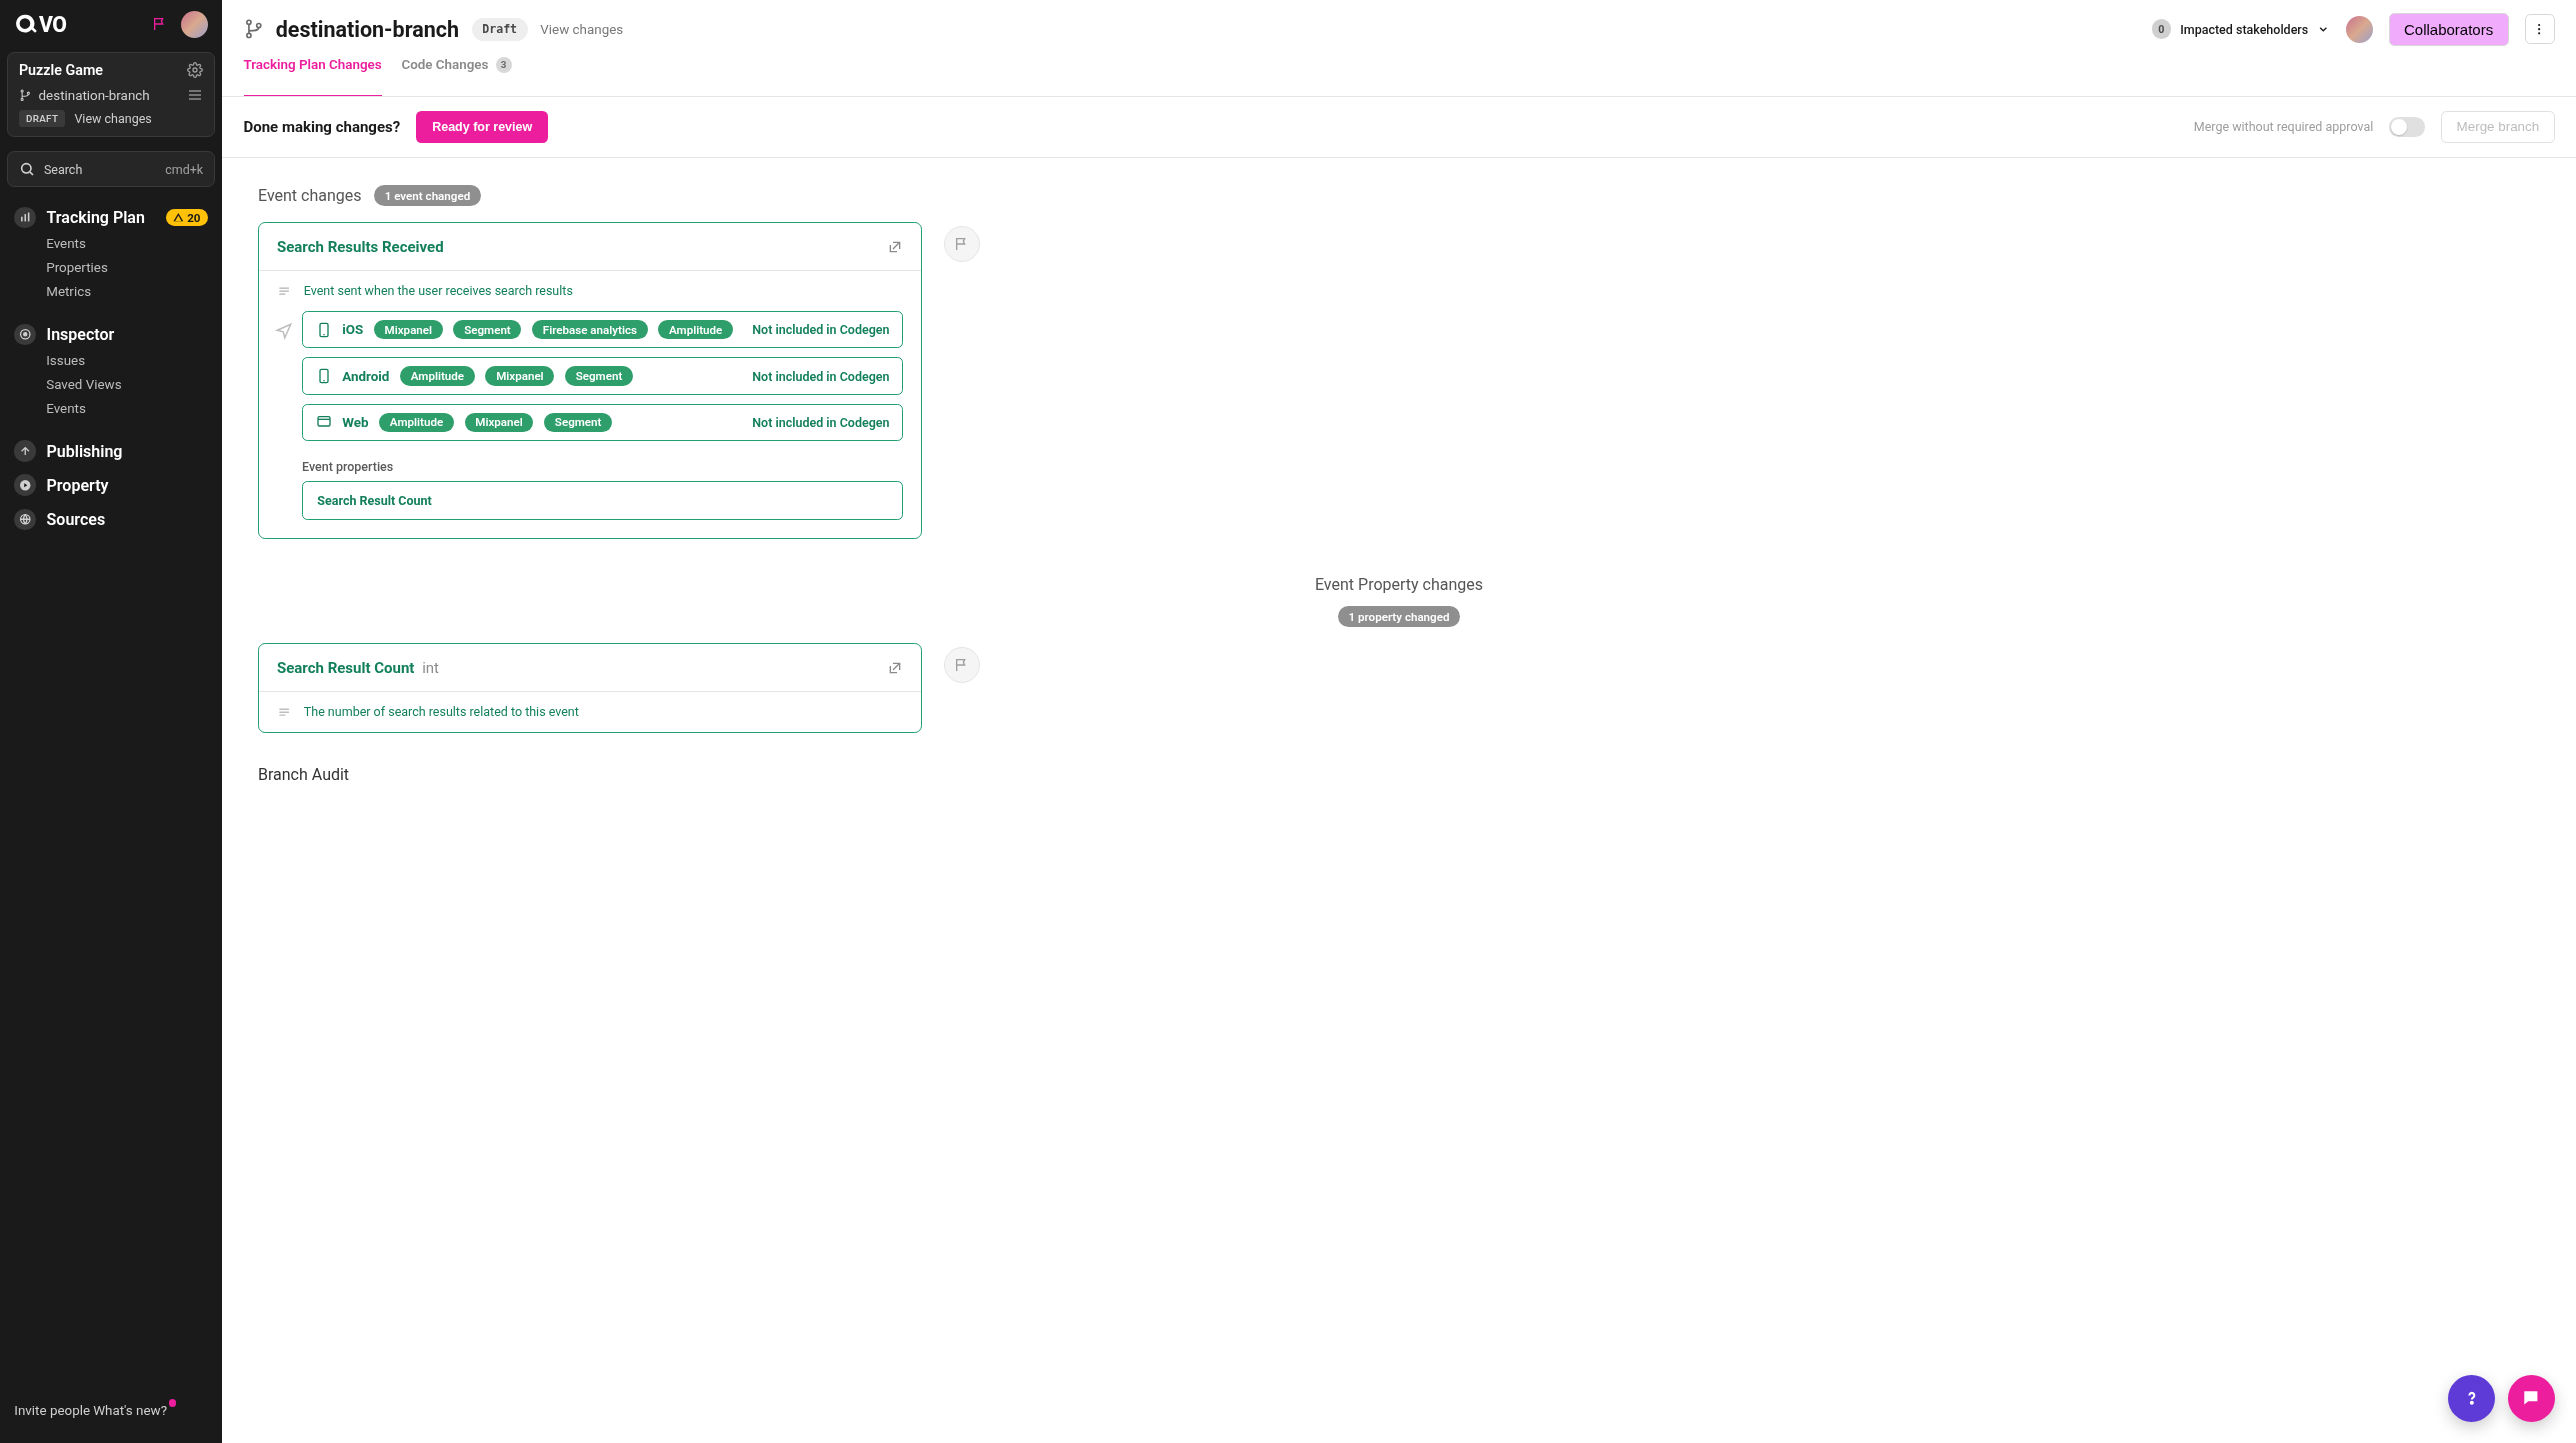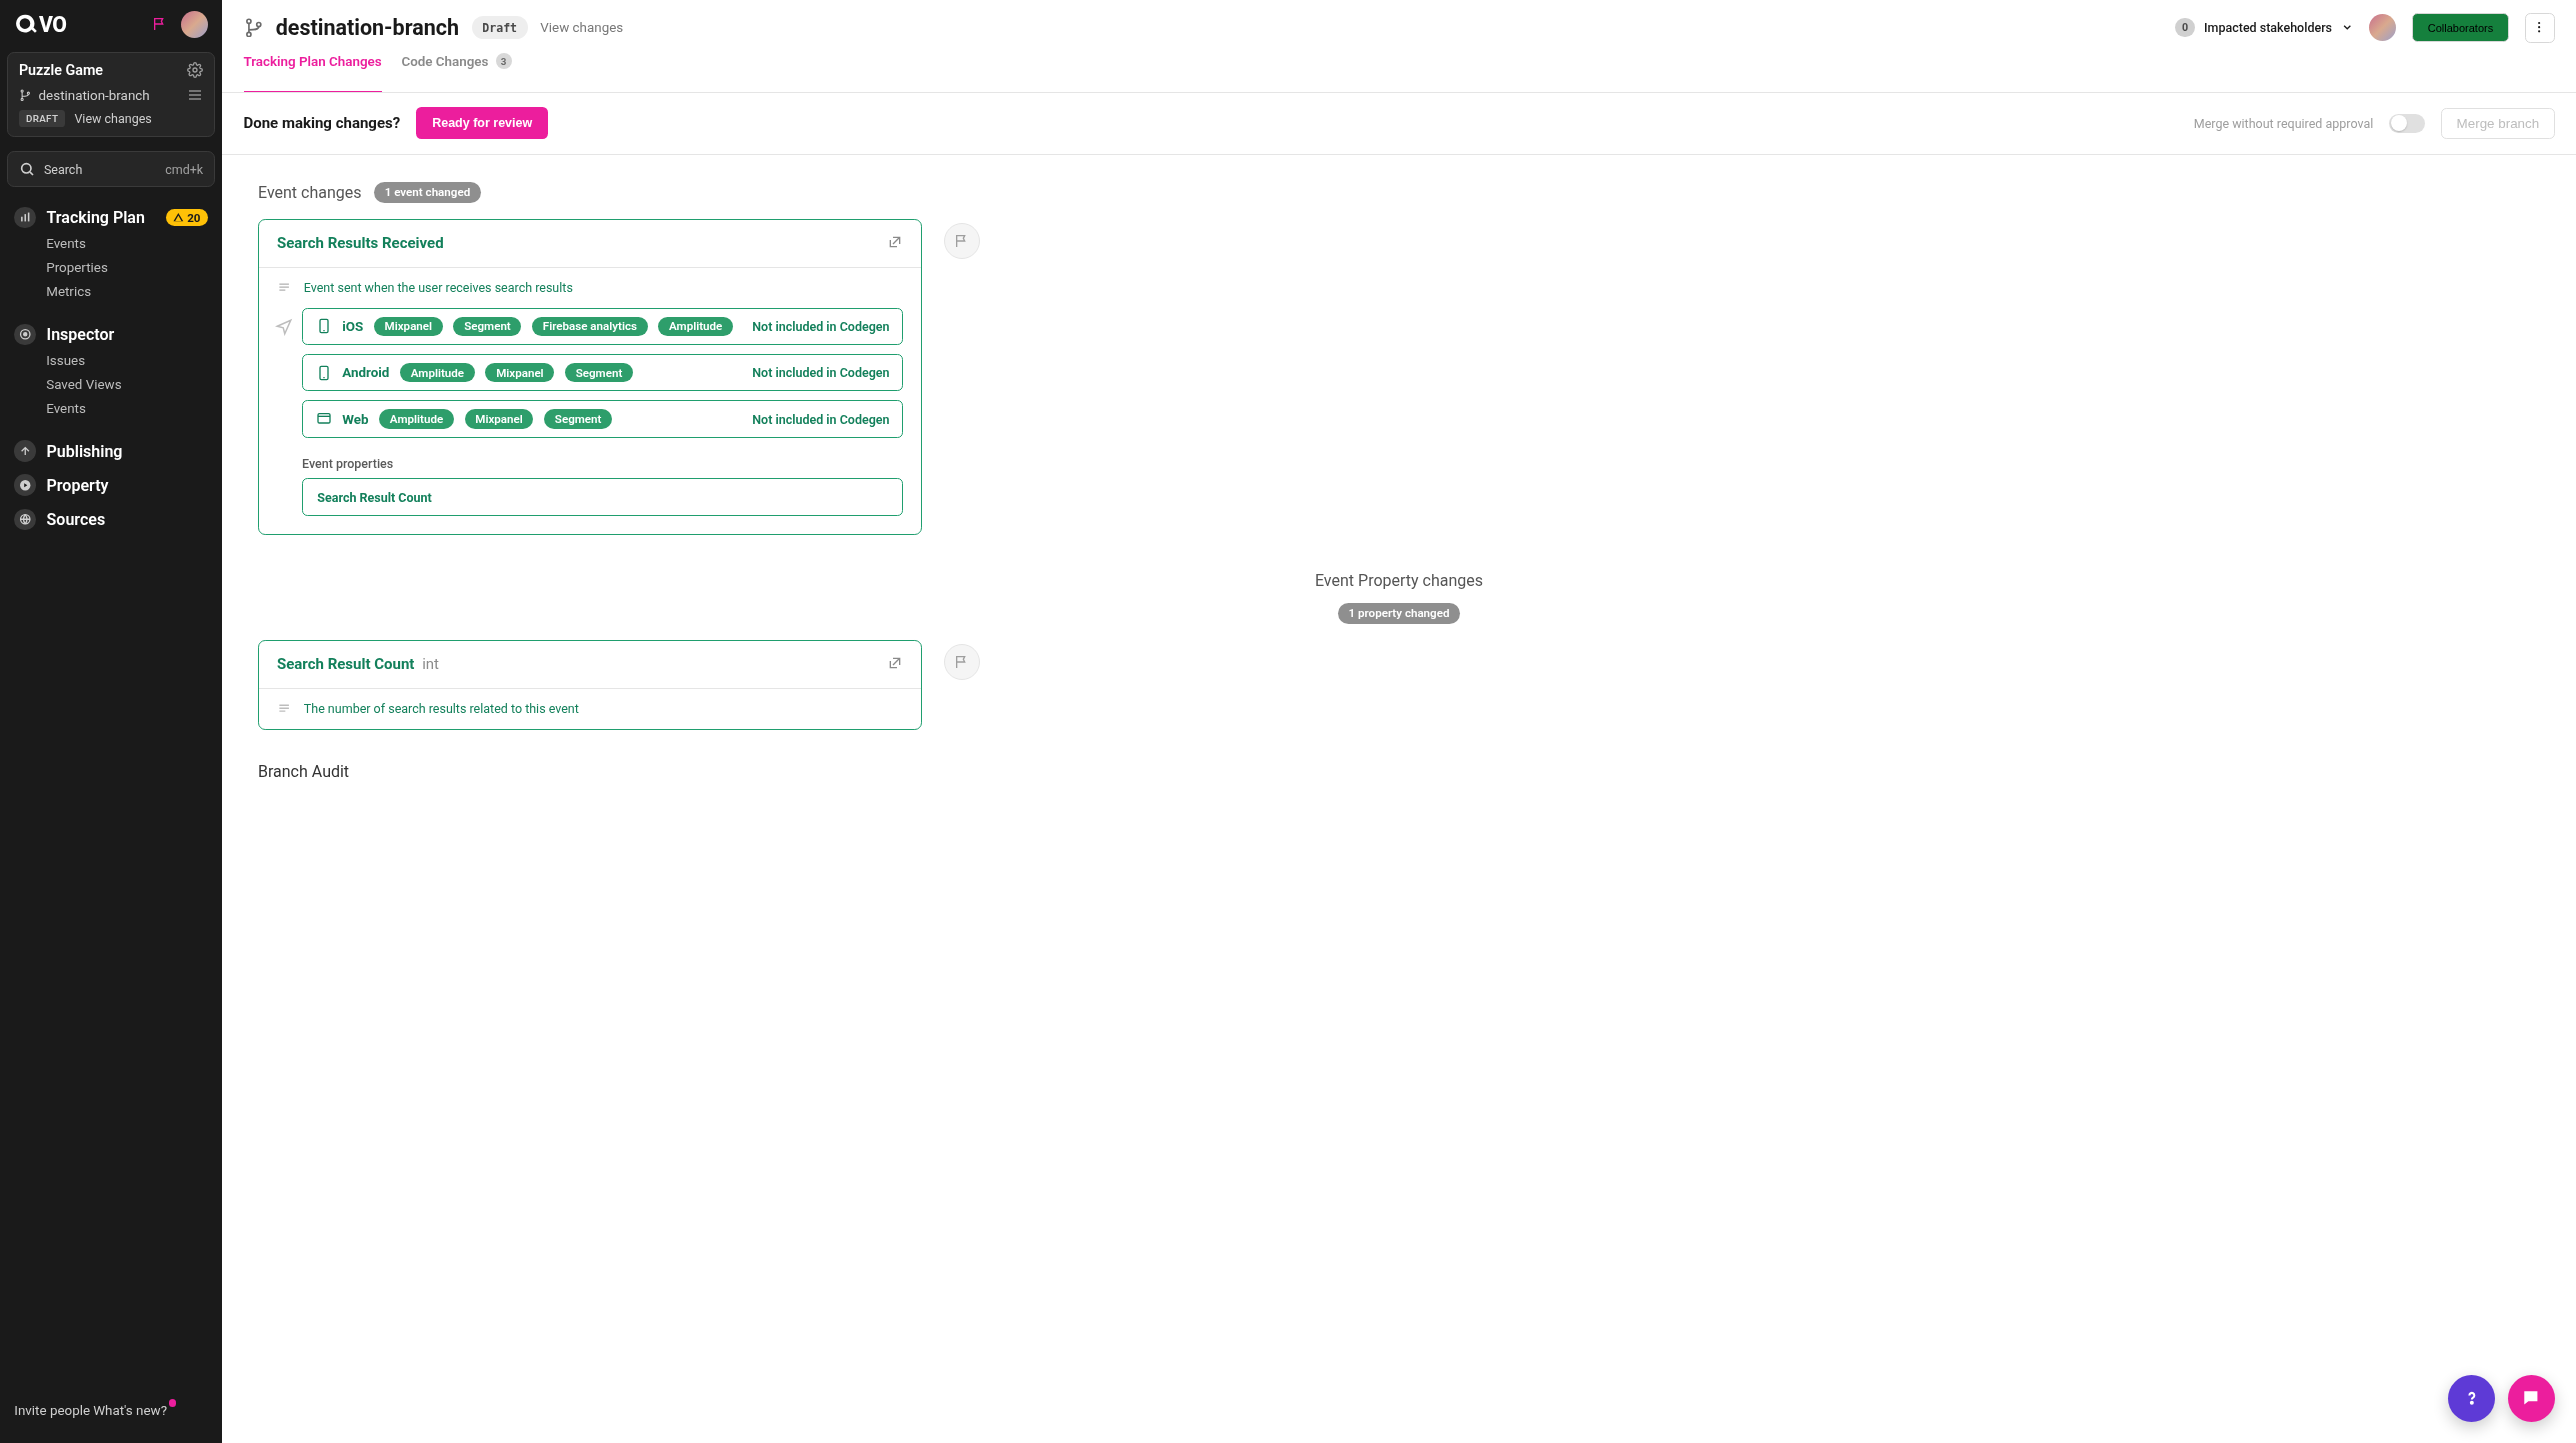--- a/index.html
+++ b/index.html
@@ -130,22 +130,22 @@
     padding:4.5px 10.7px;border-radius:14.3px;
   }
   .view-changes-top{color:var(--light-text);font-size:13.4px;}
   .header-right{display:flex;align-items:center;gap:16px;}
   .stakeholders{display:flex;align-items:center;gap:9px;color:#1a1a1a;font-weight:500;}
   .stake-count{
     background:#d0d0d0;color:#4a4a4a;width:19.7px;height:19.7px;border-radius:50%;
     display:flex;align-items:center;justify-content:center;font-size:10.7px;font-weight:700;
   }
   .collab-btn{
-    border:0.9px solid #d8d8d8;background:#15803d;padding:7.2px 14.3px;border-radius:5.4px;
-    font-size:11px;font-weight:500;
+    border:0.9px solid #d8d8d8;background:#f0abfc;padding:7.2px 14.3px;border-radius:5.4px;
+    font-size:15px;font-weight:500;
   }
   .more-btn{
     border:0.9px solid #d8d8d8;background:#fff;width:30px;height:30px;border-radius:5.4px;
     display:flex;align-items:center;justify-content:center;
   }
   .tabs{
     display:flex;gap:19.7px;padding:10.7px 21.5px 0 21.5px;
     border-bottom:0.9px solid var(--light-border);
   }
   .tab{
@@ -187,21 +187,21 @@
   .count-chip{
     background:#8f8f8f;color:#fff;font-size:11.6px;font-weight:600;
     padding:3.6px 10.7px;border-radius:10.7px;
   }
   .card-row{display:flex;align-items:flex-start;gap:21.5px;}
   .card{
     flex:0 0 664px;border:1.8px solid var(--green-border);border-radius:7.2px;
     background:#fff;overflow:hidden;
   }
   .card-head{
-    display:flex;justify-content:space-between;
+    display:flex;align-items:center;justify-content:space-between;
     padding:14.3px 18px;border-bottom:0.9px solid var(--light-border);
   }
   .card-title{color:var(--green);font-size:15px;font-weight:700;}
   .card-title .subtype{color:#8c8c8c;font-size:15px;font-weight:400;margin-left:4px;}
   .open-icon{color:#8a8a8a;}
   .card-body{padding:12.5px 18px 18px 18px;}
   .desc-row{display:flex;align-items:center;gap:12.5px;color:var(--green);font-size:12.5px;margin-bottom:12.5px;}
   .desc-row .desc-icon{color:#bdbdbd;}
   .platforms{display:flex;flex-direction:column;gap:9px;position:relative;margin-left:25px;}
   .plat-send-icon{position:absolute;left:-27px;top:10.7px;color:#bdbdbd;}

